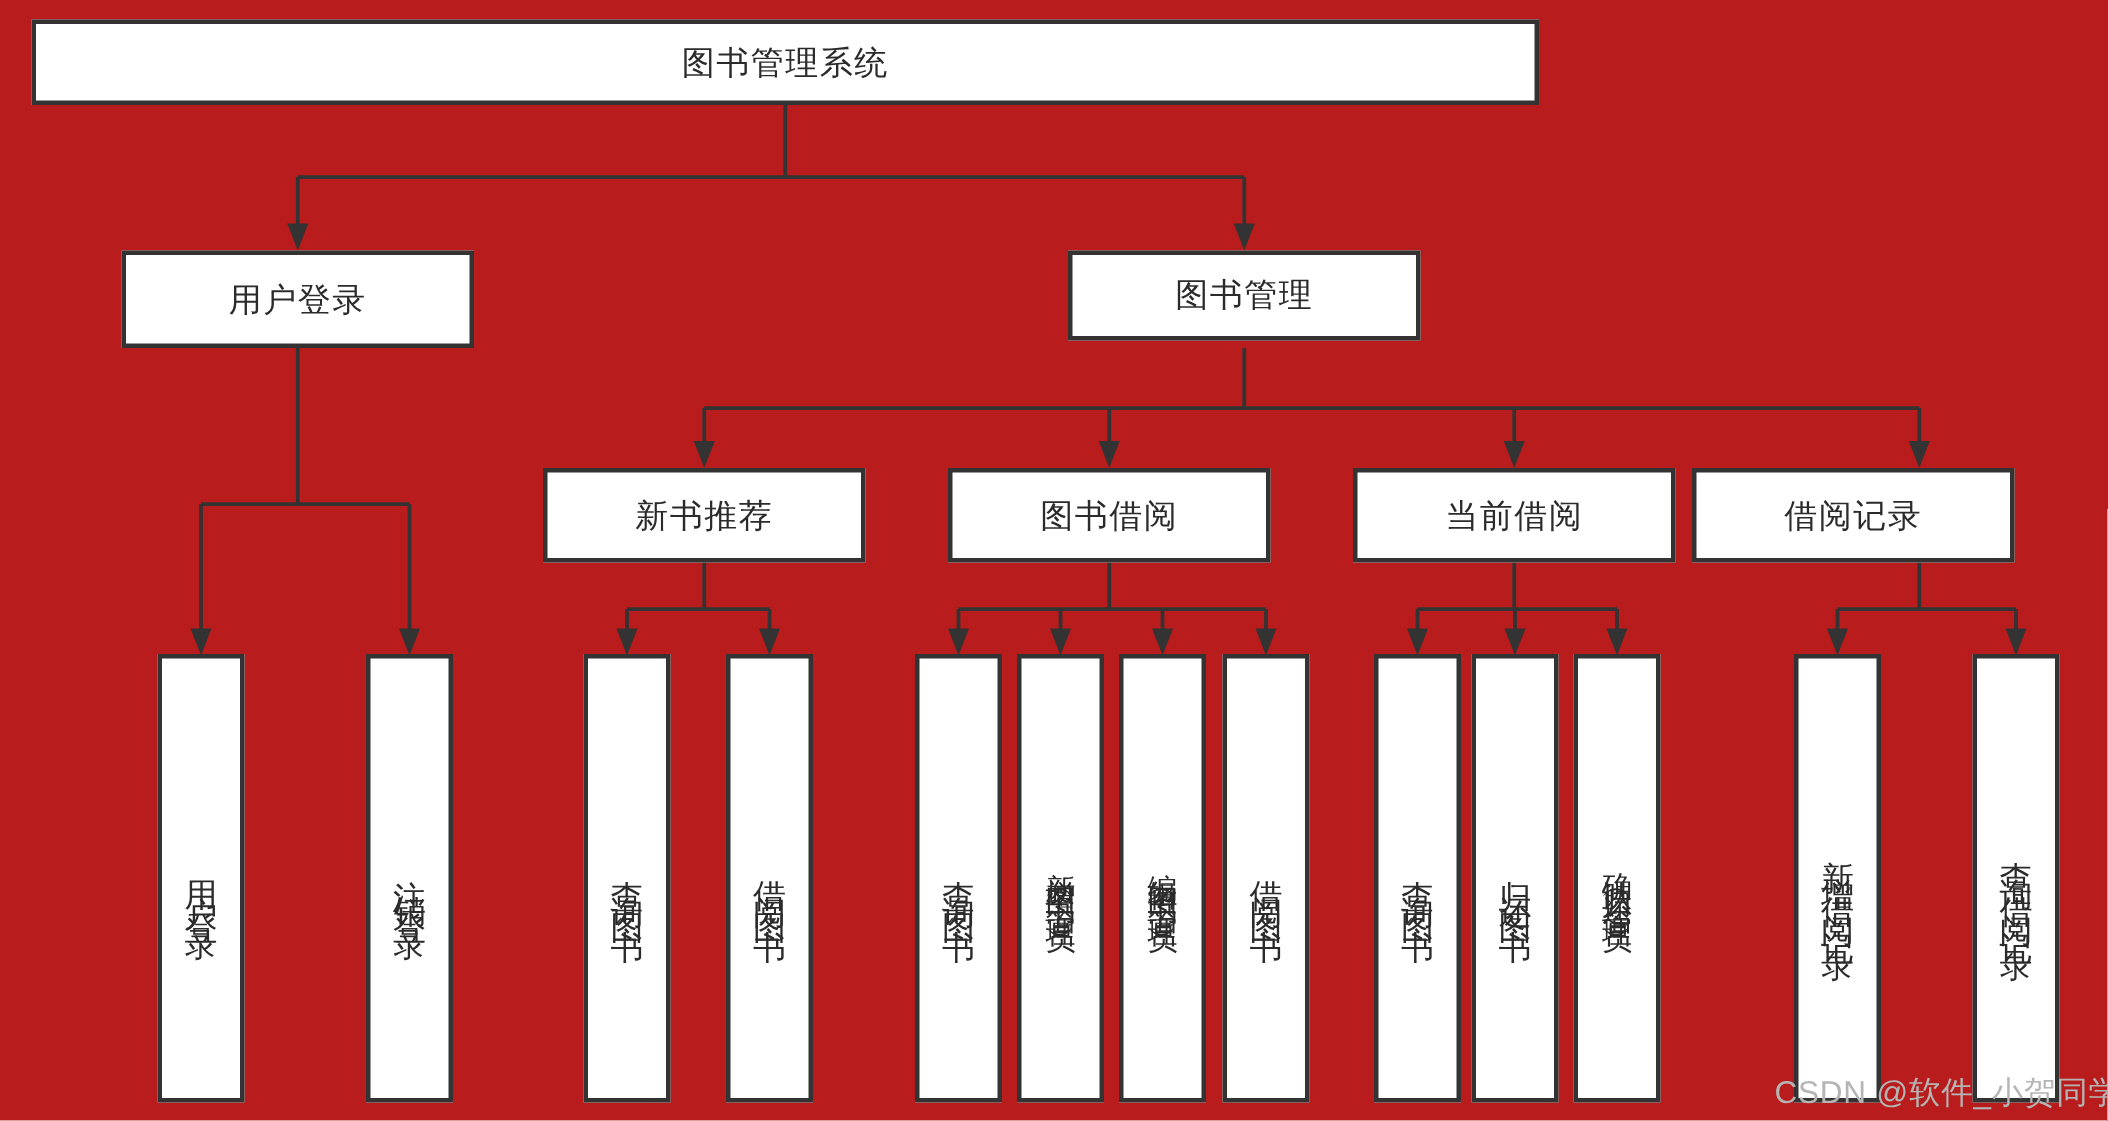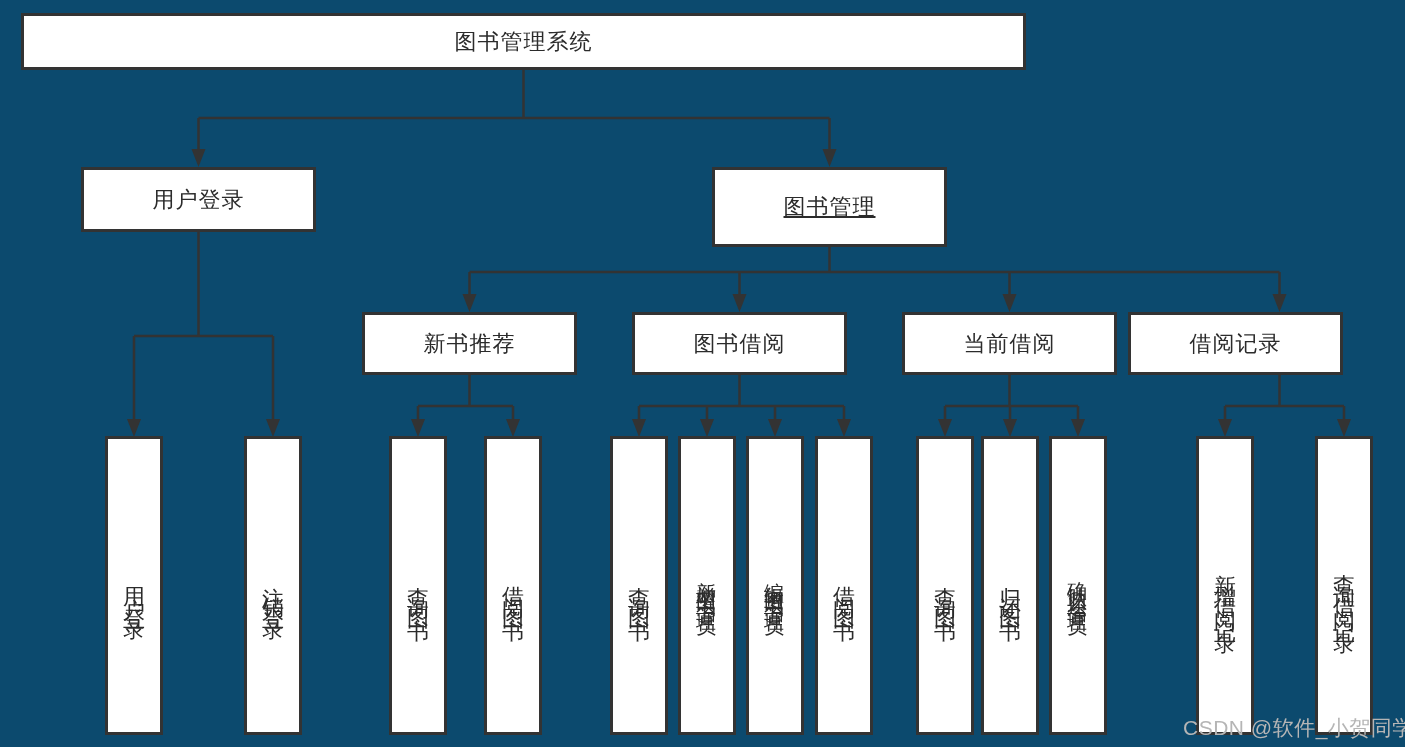--- a/index.html
+++ b/index.html
@@ -1,20 +1,20 @@
 <!DOCTYPE html>
 <html><head>
 <meta charset="utf-8">
 <style>
   html, body { margin: 0; padding: 0; background: #ffffff; }
   #canvas {
     position: relative;
     width: 1405px;
     height: 747px;
-    background: #0c4a6e;
+    background: #b91c1c;
     font-family: "Liberation Sans", "DejaVu Sans", sans-serif;
     overflow: hidden;
   }
   #connectors {
     position: absolute;
     left: 0; top: 0;
     pointer-events: none;
   }
   .box {
     position: absolute;
@@ -25,21 +25,21 @@
     align-items: center;
     justify-content: center;
     color: #2b2b2b;
     font-size: 22px;
     letter-spacing: 1px;
     white-space: nowrap;
     z-index: 2;
   }
   .root  { left: 21px;  top: 13px;  width: 1005px; height: 57px; }
   .lvl2a { left: 81px;  top: 167px; width: 235px;  height: 65px; }
-  .lvl2b { left: 712px; top: 167px; width: 235px;  height: 80px; text-decoration: underline; }
+  .lvl2b { left: 712px; top: 167px; width: 235px;  height: 60px; }
   .lvl3  { top: 312px; width: 215px; height: 63px; }
   .l3-0 { left: 362px; }
   .l3-1 { left: 632px; }
   .l3-2 { left: 902px; text-align: center; }
   .l3-3 { left: 1128px; text-align: right; }
   .vbox {
     top: 436px; width: 58px; height: 299px;
     writing-mode: vertical-rl;
     text-orientation: mixed;
     font-size: 22px;

